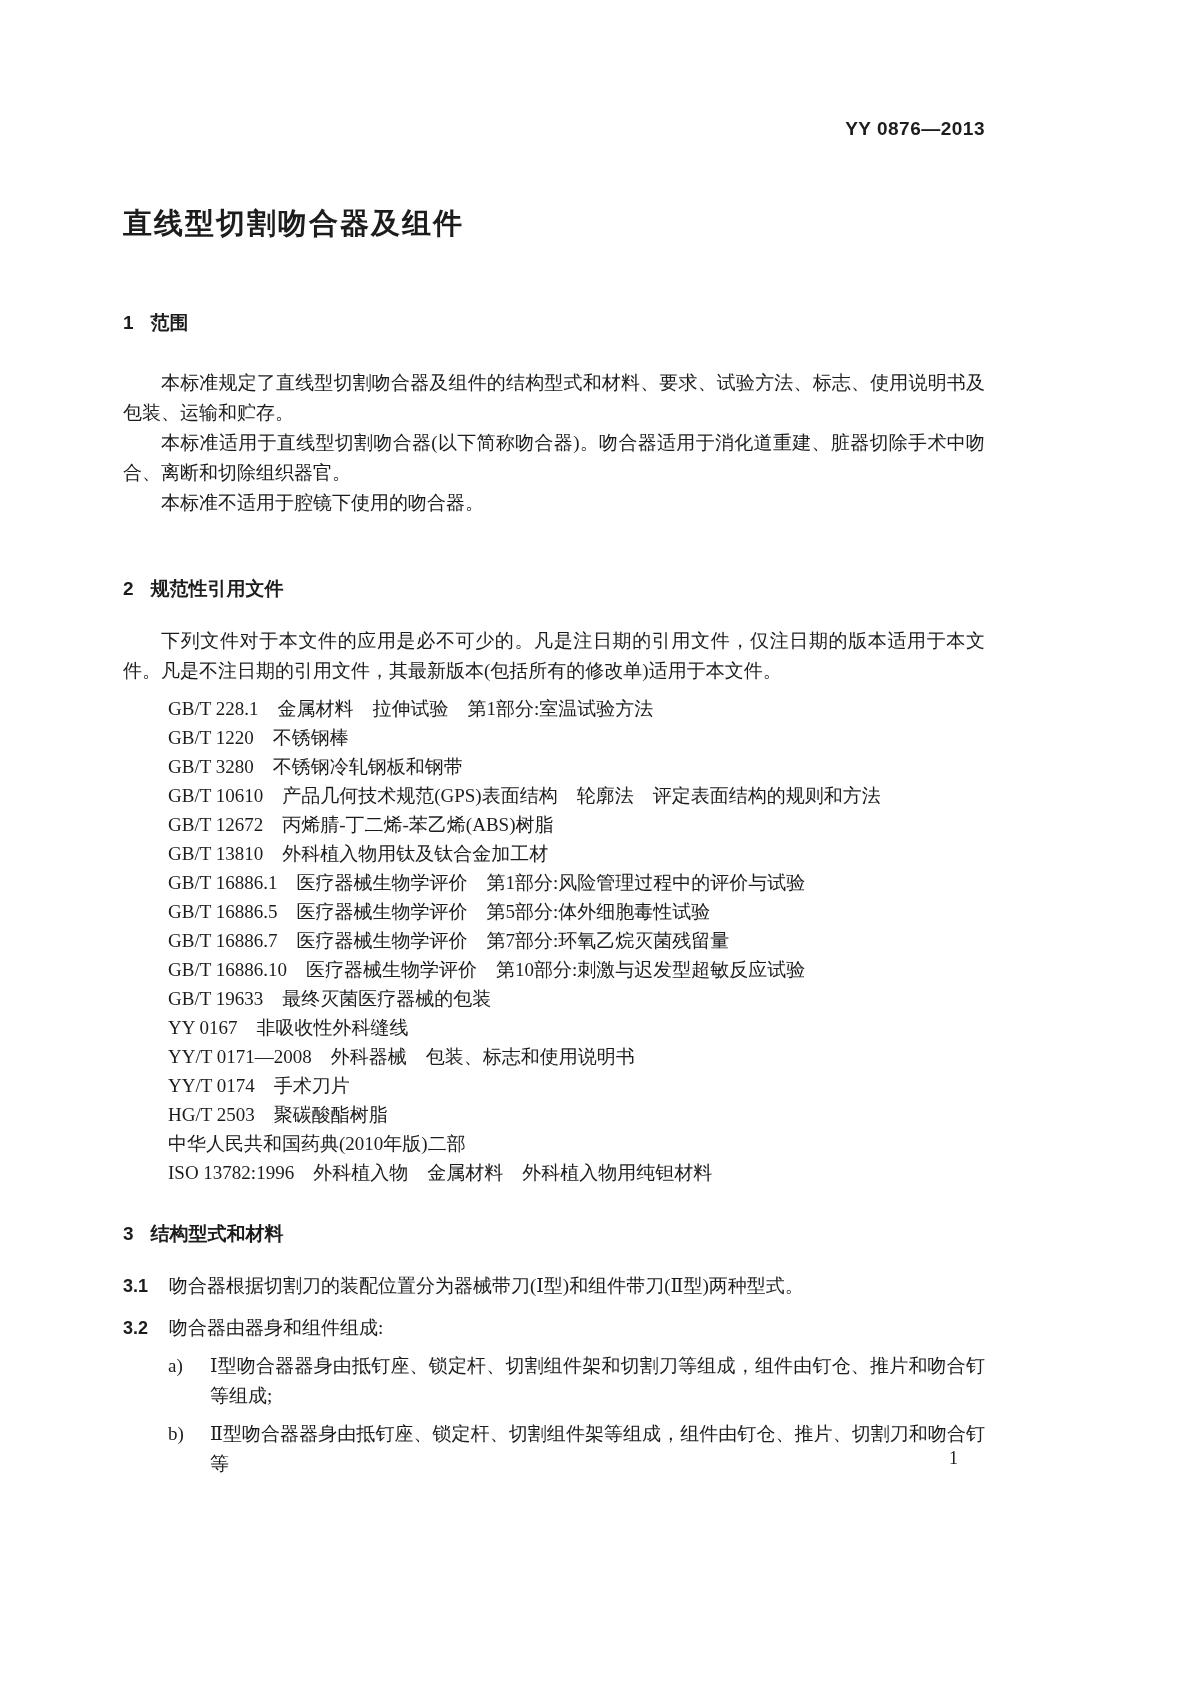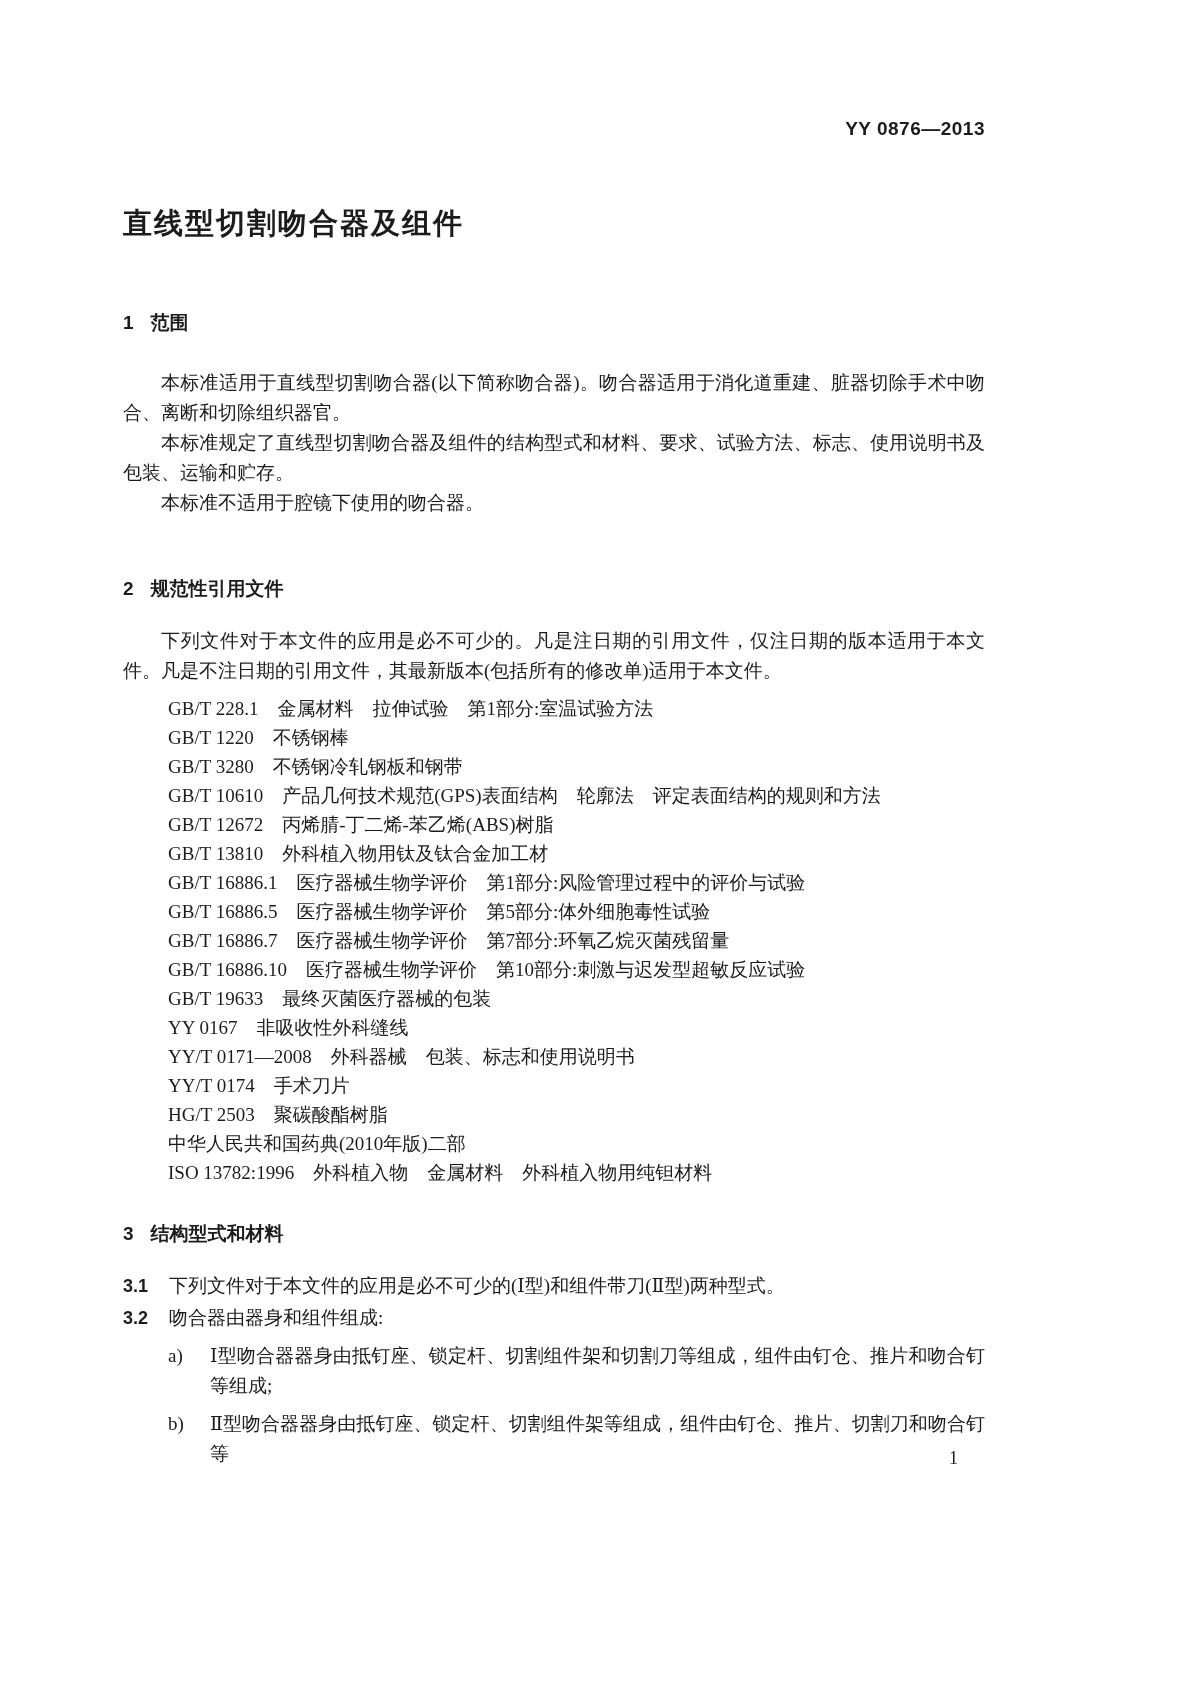--- a/index.html
+++ b/index.html
@@ -59,21 +59,21 @@
   .ref-item {
     font-size: 19px;
     line-height: 29px;
     white-space: nowrap;
   }
   .clauses { margin-top: 26px; }
   .clause {
     display: flex;
     font-size: 19px;
     line-height: 30px;
-    margin-top: 2px;
+    margin-top: 12px;
   }
   .clause-num {
     min-width: 46px;
     font-family: "Liberation Sans", "DejaVu Sans", sans-serif;
     font-weight: 700;
     font-size: 18px;
   }
   .clause-text { text-align: justify; }
   .sub-list { margin-left: 45px; margin-top: 4px; }
   .sub-item {
@@ -100,22 +100,22 @@
     <span class="doc-number">YY 0876—2013</span>
   </div>
 
   <h1 class="doc-title">直线型切割吻合器及组件</h1>
 
   <section class="sec sec-1">
     <h2 class="sec-heading">
       <span class="sec-num">1</span><span class="sec-title">范围</span>
     </h2>
     <div class="body-block">
+      <p class="para">本标准规定了直线型切割吻合器及组件的结构型式和材料、要求、试验方法、标志、使用说明书及包装、运输和贮存。</p>
       <p class="para">本标准适用于直线型切割吻合器(以下简称吻合器)。吻合器适用于消化道重建、脏器切除手术中吻合、离断和切除组织器官。</p>
-      <p class="para">本标准规定了直线型切割吻合器及组件的结构型式和材料、要求、试验方法、标志、使用说明书及包装、运输和贮存。</p>
       <p class="para">本标准不适用于腔镜下使用的吻合器。</p>
     </div>
   </section>
 
   <section class="sec sec-2">
     <h2 class="sec-heading">
       <span class="sec-num">2</span><span class="sec-title">规范性引用文件</span>
     </h2>
     <p class="para">下列文件对于本文件的应用是必不可少的。凡是注日期的引用文件，仅注日期的版本适用于本文件。凡是不注日期的引用文件，其最新版本(包括所有的修改单)适用于本文件。</p>
     <ul class="ref-list">
@@ -139,21 +139,21 @@
     </ul>
   </section>
 
   <section class="sec sec-3">
     <h2 class="sec-heading">
       <span class="sec-num">3</span><span class="sec-title">结构型式和材料</span>
     </h2>
     <div class="clauses">
       <div class="clause">
         <span class="clause-num">3.1</span>
-        <span class="clause-text">下列文件对于本文件的应用是必不可少的(Ⅰ型)和组件带刀(Ⅱ型)两种型式。</span>
+        <span class="clause-text">吻合器根据切割刀的装配位置分为器械带刀(Ⅰ型)和组件带刀(Ⅱ型)两种型式。</span>
       </div>
       <div class="clause">
         <span class="clause-num">3.2</span>
         <span class="clause-text">吻合器由器身和组件组成:</span>
       </div>
       <div class="sub-list">
         <div class="sub-item">
           <span class="sub-label">a)</span>
           <span class="sub-text">Ⅰ型吻合器器身由抵钉座、锁定杆、切割组件架和切割刀等组成，组件由钉仓、推片和吻合钉等组成;</span>
         </div>

